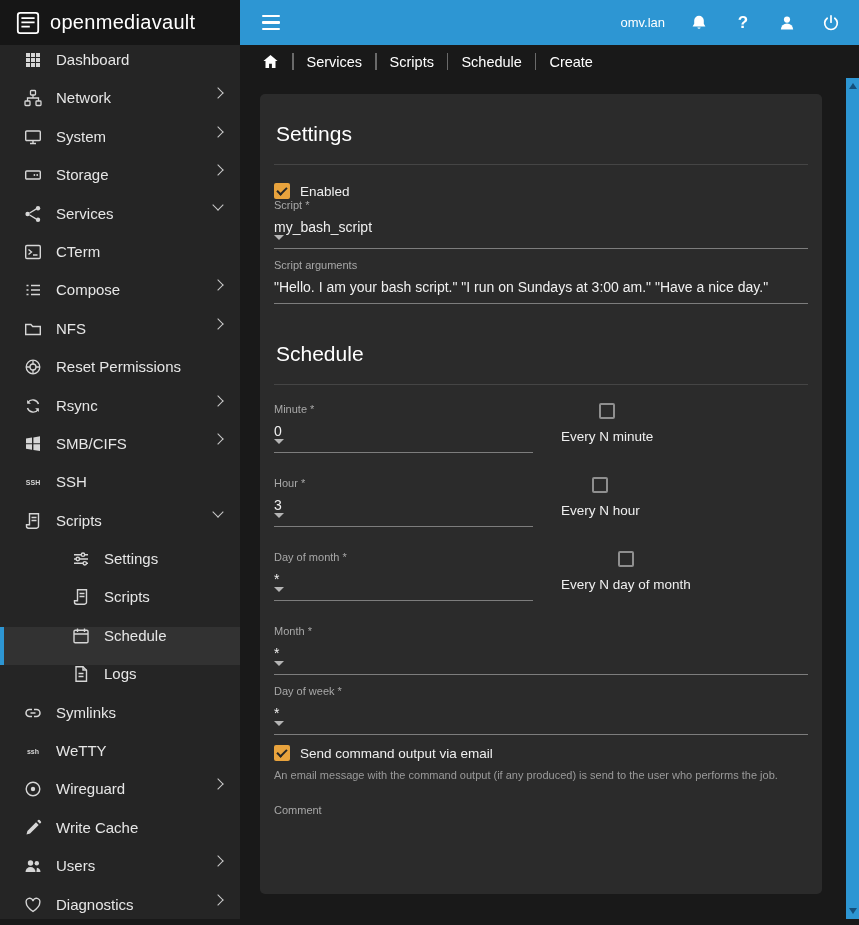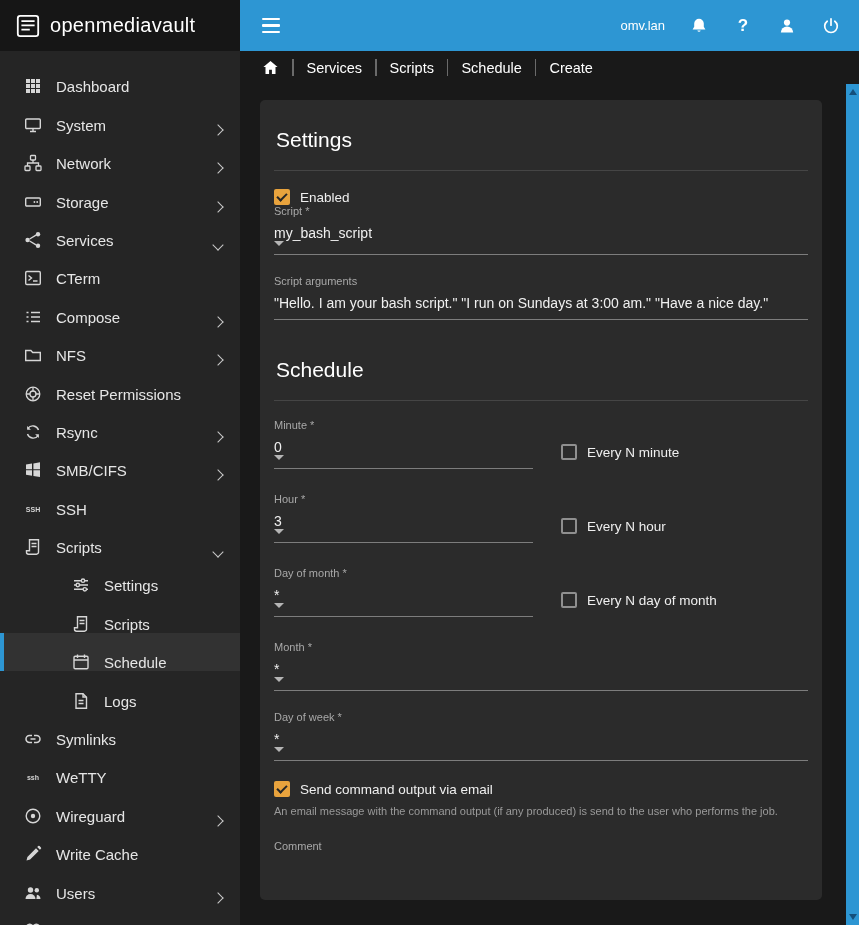--- a/index.html
+++ b/index.html
@@ -5,35 +5,35 @@
   :root{
     --blue:#2d96d3; --amber:#e8a33d; --page:#191919; --card:#2b2b2b;
     --sidebar:#252525; --logo:#161616; --txt:#f0f0f0; --lbl:#a8a8a8;
     --line:#7d7d7d; --save:#4fa8e0; --ic:#d6d6d6;
   }
   *{box-sizing:border-box;margin:0;padding:0;}
   html,body{width:859px;height:925px;overflow:hidden;background:var(--page);
     font-family:"Liberation Sans","DejaVu Sans",sans-serif;}
   svg{display:block;}
   
-  .topbar{display:flex;height:51px;}
+  .topbar{display:flex;height:45px;}
   .logo-area{width:240px;background:var(--logo);display:flex;align-items:center;gap:10px;padding-left:16px;flex:none;}
   .logo-title{color:#fff;font-size:20px;letter-spacing:.3px;}
   .blue-bar{flex:1;background:var(--blue);display:flex;align-items:center;padding:0 18px 0 22px;}
   .hamburger{display:flex;flex-direction:column;gap:4px;cursor:pointer;}
   .hamburger i{display:block;width:18px;height:2.4px;background:#fff;border-radius:1px;}
   .topbar-right{margin-left:auto;display:flex;align-items:center;gap:24px;color:#fff;}
   .hostname{font-size:13px;}
   .tb-icon{width:20px;height:20px;display:flex;align-items:center;justify-content:center;cursor:pointer;}
   .help-glyph{font-size:17px;font-weight:bold;color:#fff;}
   
   .body{display:flex;height:874px;}
   
   .sidebar{width:240px;background:var(--sidebar);overflow:hidden;padding-top:6px;flex:none;}
-  .nav-item{display:flex;align-items:flex-end;height:38.4px;padding:0 16px 0 24px;gap:14px;color:#e6e6e6;
+  .nav-item{display:flex;align-items:flex-start;height:38.4px;padding:0 16px 0 24px;gap:14px;color:#e6e6e6;
     font-size:15px;cursor:pointer;position:relative;white-space:nowrap;}
   .nav-item.lvl1{padding-left:24px;}
   .nav-item.lvl2{padding-left:72px;}
   .nav-item.active{background:#323232;}
   .nav-item.active::before{content:'';position:absolute;left:0;top:0;bottom:0;width:4px;background:var(--blue);}
   .nav-icon{width:18px;height:18px;flex:none;}
   .nav-label{flex:1;overflow:hidden;}
   .chev{width:8px;height:8px;border-right:1.8px solid #c9c9c9;border-bottom:1.8px solid #c9c9c9;flex:none;margin-right:2px;}
   .chev.right{transform:rotate(-45deg);}
   .chev.down{transform:rotate(45deg);margin-top:-4px;}
@@ -50,28 +50,28 @@
   
   .card{background:var(--card);border-radius:5px;padding:20px 14px 4px 14px;min-height:800px;}
   .section-h{color:#fff;font-size:21px;font-weight:400;padding:8px 2px 18px;border-bottom:1px solid #454545;margin-bottom:18px;}
   .section-h.mt{margin-top:30px;}
   .check-row{display:flex;align-items:center;gap:10px;color:#efefef;font-size:13.5px;cursor:pointer;}
   .cb{width:16px;height:16px;border-radius:2px;flex:none;position:relative;}
   .cb.unchecked{border:2px solid #8f8f8f;background:transparent;}
   .cb.checked{background:var(--amber);}
   .cb.checked::after{content:'';position:absolute;left:3px;top:3.5px;width:8px;height:4px;
     border-left:2px solid #262626;border-bottom:2px solid #262626;transform:rotate(-45deg);}
-  .field{margin-bottom:20px;}
+  .field{margin-bottom:10px;}
   .f-label{font-size:11px;color:var(--lbl);margin-bottom:8px;}
   .f-row{display:flex;align-items:flex-start;justify-content:space-between;border-bottom:1px solid var(--line);padding-bottom:8px;cursor:pointer;flex-direction:column;}
   .f-value{font-size:14px;color:var(--txt);}
   .caret{width:0;height:0;border-left:5px solid transparent;border-right:5px solid transparent;border-top:5px solid #b5b5b5;flex:none;}
   .split{display:flex;align-items:flex-end;margin-bottom:24px;}
   .split .field{width:48.5%;margin-bottom:0;}
-  .side-check{display:flex;align-items:center;gap:10px;margin-left:28px;margin-bottom:9px;color:#efefef;font-size:13.5px;cursor:pointer;}
+  .side-check{display:flex;align-items:center;gap:10px;margin-left:28px;margin-bottom:9px;color:#efefef;font-size:13.5px;cursor:pointer;flex-direction:column;}
   .help-text{font-size:11px;color:#9a9a9a;margin:-14px 0 20px 0;line-height:1.5;}
 </style>
 </head>
 <body>
 
 <header class="topbar">
   <div class="logo-area">
     <span>
       <svg width="24" height="24" viewBox="0 0 20 20" fill="none" stroke="#fff" stroke-width="1.5">
         <rect x="1.5" y="1.5" width="17" height="17" rx="2"></rect>
@@ -121,39 +121,39 @@
       <span class="nav-icon">
         <svg width="18" height="18" viewBox="0 0 18 18" fill="#d6d6d6">
             <path d="M2 2h4v4H2zM7 2h4v4H7zM12 2h4v4h-4zM2 7h4v4H2zM7 7h4v4H7zM12 7h4v4h-4zM2 12h4v4H2zM7 12h4v4H7zM12 12h4v4h-4z"></path>
           </svg>
       </span>
       <span class="nav-label">Dashboard</span>
     </div>
 
     <div class="nav-item">
       <span class="nav-icon">
-        <svg width="18" height="18" viewBox="0 0 18 18" fill="none" stroke="#d6d6d6" stroke-width="1.4">
-            <rect x="1.7" y="3" width="14.6" height="9.5" rx="1"></rect>
-            <path d="M6 15.5h6M9 12.5v3"></path>
-          </svg>
-      </span>
-      <span class="nav-label">System</span>
-      <span class="chev right"></span>
-    </div>
-
-    <div class="nav-item">
-      <span class="nav-icon">
         <svg width="18" height="18" viewBox="0 0 18 18" fill="none" stroke="#d6d6d6" stroke-width="1.3">
             <rect x="6.5" y="1.5" width="5" height="4.5" rx="0.8"></rect>
             <rect x="1" y="12" width="5" height="4.5" rx="0.8"></rect>
             <rect x="12" y="12" width="5" height="4.5" rx="0.8"></rect>
             <path d="M9 6v3M3.5 12V9h11v3"></path>
           </svg>
       </span>
       <span class="nav-label">Network</span>
+      <span class="chev right"></span>
+    </div>
+
+    <div class="nav-item">
+      <span class="nav-icon">
+        <svg width="18" height="18" viewBox="0 0 18 18" fill="none" stroke="#d6d6d6" stroke-width="1.4">
+            <rect x="1.7" y="3" width="14.6" height="9.5" rx="1"></rect>
+            <path d="M6 15.5h6M9 12.5v3"></path>
+          </svg>
+      </span>
+      <span class="nav-label">System</span>
       <span class="chev right"></span>
     </div>
 
     <div class="nav-item">
       <span class="nav-icon">
         <svg width="18" height="18" viewBox="0 0 18 18" fill="none" stroke="#d6d6d6" stroke-width="1.4">
             <rect x="1.7" y="5" width="14.6" height="8" rx="1"></rect>
             <circle cx="13.2" cy="9" r="0.9" fill="#d6d6d6" stroke="none"></circle>
             <circle cx="10.4" cy="9" r="0.9" fill="#d6d6d6" stroke="none"></circle>
           </svg>

